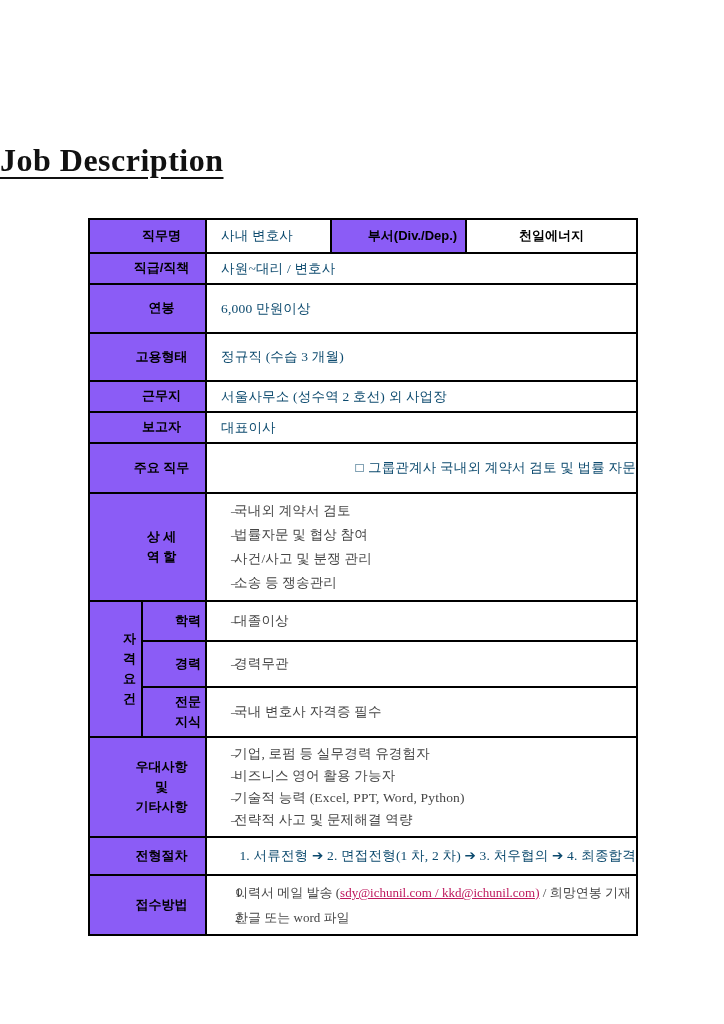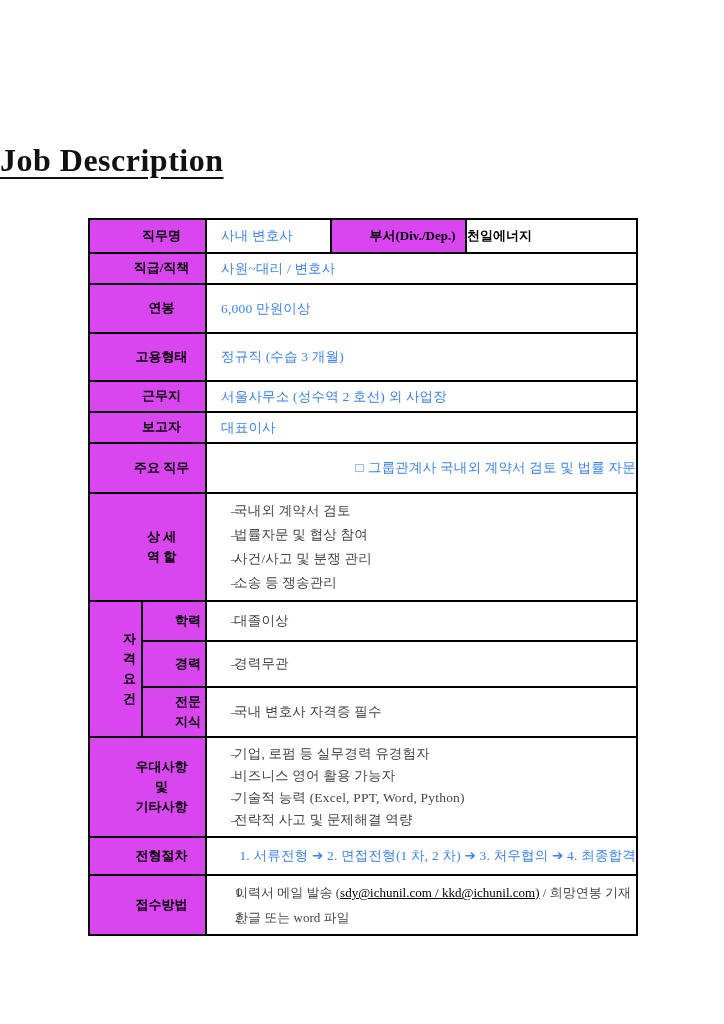--- a/index.html
+++ b/index.html
@@ -15,42 +15,42 @@
   }
   .page-title .underline {
     text-decoration:underline; text-decoration-thickness:2px; text-underline-offset:6px;
   }
   table.jd {
     position:absolute; left:88px; top:218px; width:548px;
     border-collapse:collapse; table-layout:fixed;
   }
   table.jd td { border:2px solid #000; vertical-align:middle; overflow:hidden; }
   .lbl {
-    background:#d946ef; text-align:center;
-    font-family:Liberation Serif, serif;
+    background:#8b5cf6; text-align:center;
+    font-family:Liberation Sans, sans-serif;
     font-weight:bold; font-size:13px; color:#000; line-height:1.55;padding-left:28px;
   }
   .val {
-    font-size:13.5px; color:#3b82f6; padding-left:14px; letter-spacing:0.2px;
+    font-size:13.5px; color:#0c4a6e; padding-left:14px; letter-spacing:0.2px;
   }
   .company {
-    font-family:"Liberation Sans","DejaVu Sans",sans-serif;
+    text-align:center; font-family:"Liberation Sans","DejaVu Sans",sans-serif;
     font-weight:bold; font-size:13px; color:#000;
   }
   .tight { padding-left:8px;text-align:right; }
   .bullets { padding:5px 0; }
   .bullet { display:flex; align-items:baseline; font-size:13.5px; color:#454545; }
   .bullet .dash { width:27px; padding-left:24px; flex:none; }
   .bullet .btxt { letter-spacing:0.2px; }
   .r-detail .bullet { line-height:24px; }
   .r-pref .bullet { line-height:22px; }
   .numlist { padding:4px 0; }
   .numitem { display:flex; align-items:baseline; font-size:13px; color:#454545; line-height:25px; }
   .numitem .num { width:25px; padding-left:28px; flex:none; }
-  a.email-link { color:#000000; text-decoration:underline; }
+  a.email-link { color:#be185d; text-decoration:underline; }
   .chk { padding-right:4px; }
 </style>
 </head>
 <body>
 
 <div class="page-title">
   <span class="underline">Job Description</span>
 </div>
 
 <table class="jd">

